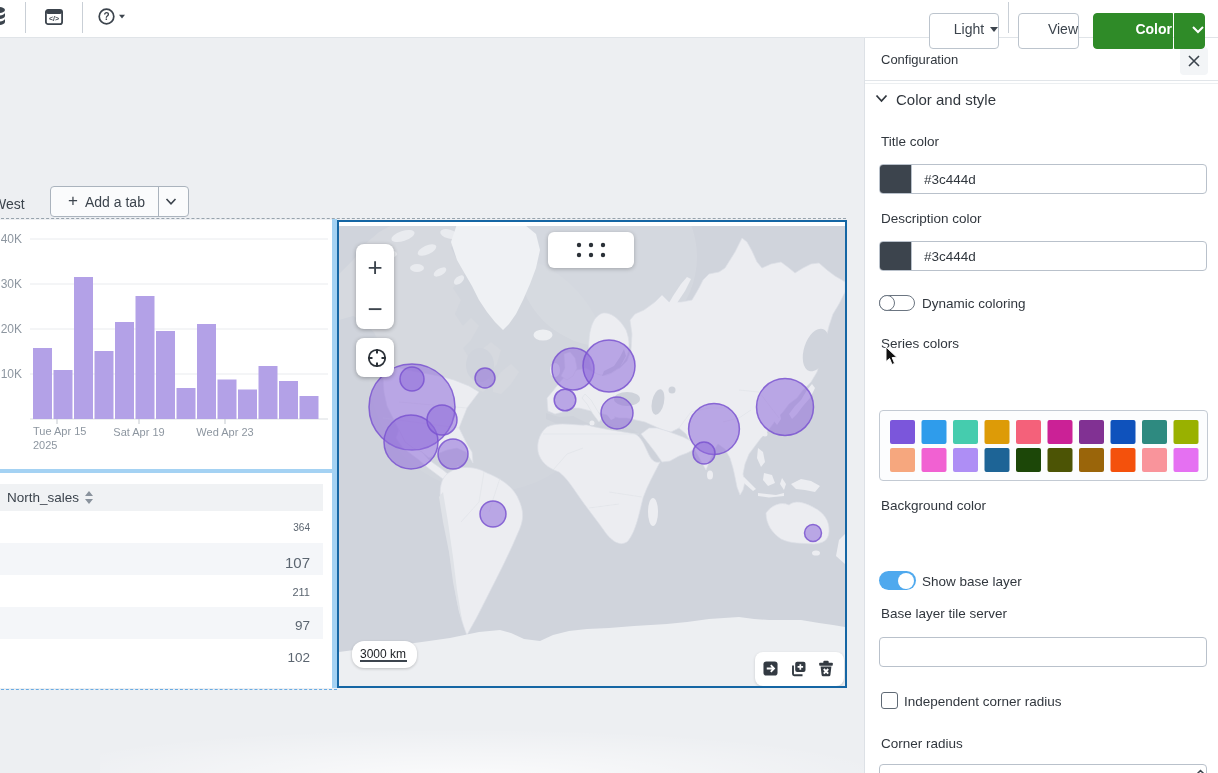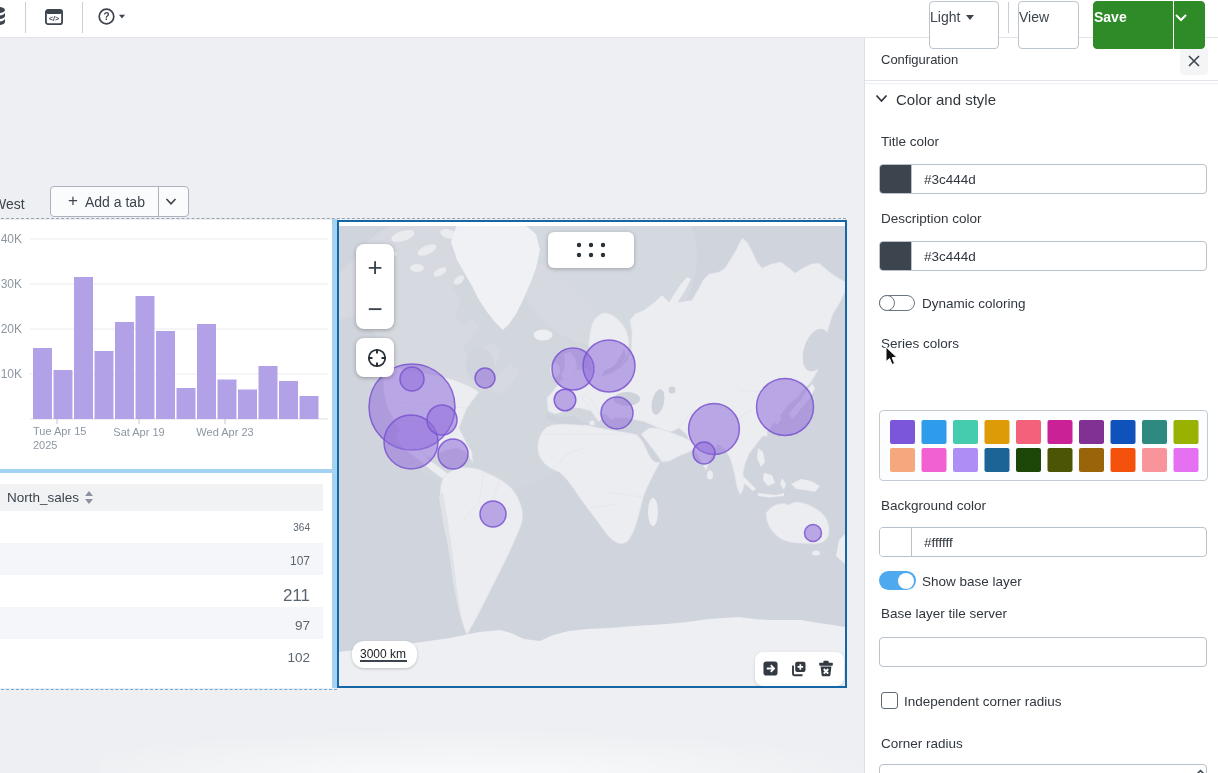--- a/index.html
+++ b/index.html
@@ -2,21 +2,21 @@
 <html><head>
 <meta charset="utf-8">
 <style>
 * { margin:0; padding:0; box-sizing:border-box; }
 html,body { width:1218px; height:773px; overflow:hidden; font-family:"Liberation Sans", sans-serif; background:#fff; }
 .abs { position:absolute; }
 #stage { position:relative; width:1218px; height:773px; }
 
 #toolbar { position:absolute; left:0; top:0; width:1218px; height:38px; background:#fff; border-bottom:1px solid #e0e4e8; }
 .tdiv { position:absolute; top:2px; width:1px; height:31px; background:#c9cfd6; }
-.btn { position:absolute; top:1px; height:48px; border:1px solid #bcc4cd; border-radius:4px; background:#fff; color:#3c444d; font-size:14px; text-align:left; line-height:30px; }
+.btn { position:absolute; top:13px; height:36px; border:1px solid #bcc4cd; border-radius:4px; background:#fff; color:#3c444d; font-size:14px; text-align:right; line-height:30px; }
 
 #canvas { position:absolute; left:0; top:38px; width:864px; height:735px; background:#edeff2; }
 
 #panel { position:absolute; left:864px; top:38px; width:354px; height:735px; background:#fff; border-left:1px solid #dde1e6; }
 .plabel { position:absolute; left:16px; font-size:13.5px; color:#31373e; }
 .pinput { position:absolute; left:14px; width:328px; height:30px; border:1px solid #b9c1cb; border-radius:4px; background:#fff; font-size:13.5px; color:#31373e; }
 .swatchbox { position:absolute; left:0; top:0; width:32px; height:28px; border-right:1px solid #b9c1cb; border-radius:3px 0 0 3px; }
 .pinput span.val { position:absolute; left:44px; top:7px; }
 </style>
 </head>
@@ -88,22 +88,22 @@
       <div class="abs" style="left:0;top:11px;width:323px;height:27px;background:#f0f2f4;color:#3c444d;font-size:13.5px">
         <span class="abs" style="left:7px;top:6px">North_sales</span>
         <svg class="abs" style="left:84px;top:7px" width="10" height="13" viewBox="0 0 10 13">
             <path d="M5 0 L9 5 L1 5 Z M5 13 L1 8 L9 8 Z" fill="#8a939d"></path>
           </svg>
       </div>
       <div class="abs" style="left:0;top:38px;width:323px;height:32px"></div>
       <div class="abs" style="left:0;top:70px;width:323px;height:32px;background:#f4f6f9"></div>
       <div class="abs" style="left:0;top:134px;width:323px;height:32px;background:#f4f6f9"></div>
       <div class="abs" style="right:22px;top:49px;font-size:10px;color:#5b6570">364</div>
-      <div class="abs" style="right:22px;top:81px;font-size:12px;color:#5b6570">107</div>
-      <div class="abs" style="right:22px;top:113px;font-size:17px;color:#5b6570">211</div>
+      <div class="abs" style="right:22px;top:81px;font-size:15px;color:#5b6570">107</div>
+      <div class="abs" style="right:22px;top:113px;font-size:11px;color:#5b6570">211</div>
       <div class="abs" style="right:22px;top:145px;font-size:13.5px;color:#5b6570">97</div>
       <div class="abs" style="right:22px;top:177px;font-size:13.5px;color:#5b6570">102</div>
     </div>
     <div class="abs" style="left:332px;top:181px;width:4.5px;height:469px;background:#a4d2f3"></div>
 
     <div id="map" class="abs" style="left:337px;top:182px;width:510px;height:468px;border:2.4px solid #1566a4;background:#d0d4dc;overflow:hidden">
       <div class="abs" style="left:0;top:0;width:506px;height:4px;background:#fff;z-index:5"></div>
       <svg width="506" height="464" viewBox="0 0 506 464">
 
         <circle cx="268" cy="35" r="90" fill="#ffffff" opacity="0.10"></circle>
@@ -315,24 +315,20 @@
             <rect x="167.5" y="37" width="25" height="24" rx="2" fill="#4c5405"></rect>
             <rect x="199" y="37" width="25" height="24" rx="2" fill="#9a650a"></rect>
             <rect x="230.5" y="37" width="25" height="24" rx="2" fill="#f4510c"></rect>
             <rect x="262" y="37" width="25" height="24" rx="2" fill="#f9949b"></rect>
             <rect x="293.5" y="37" width="25" height="24" rx="2" fill="#e570f2"></rect>
         </g>
       </svg>
     </div>
 
     <div class="plabel" style="top:460px">Background color</div>
-    <div class="pinput" style="top:489px">
-        <div class="swatchbox" style="background:#fff"></div>
-        <span class="val">#ffffff</span>
-      </div>
 
     <div class="abs" style="left:14px;top:533px;width:37px;height:19px;border-radius:10px;background:#4fa9ee">
       <div class="abs" style="left:19px;top:1.5px;width:16px;height:16px;border-radius:50%;background:#fff"></div>
     </div>
     <div class="plabel" style="left:57px;top:536px">Show base layer</div>
 
     <div class="plabel" style="top:568px">Base layer tile server</div>
     <div class="pinput" style="top:599px"></div>
 
     <div class="abs" style="left:16px;top:654px;width:17px;height:17px;border:1.4px solid #606a75;border-radius:3px;background:#fff"></div>
@@ -361,20 +357,20 @@
     </svg>
     <div class="tdiv" style="left:82px"></div>
     <svg class="abs" style="left:98px;top:8px" width="30" height="18" viewBox="0 0 30 18">
       <circle cx="8.5" cy="8.5" r="7.3" fill="none" stroke="#3c444d" stroke-width="1.7"></circle>
       <text x="8.5" y="12.2" font-size="10" font-weight="bold" fill="#3c444d" text-anchor="middle" font-family="Liberation Sans">?</text>
       <path d="M21 6.8 L27 6.8 L24 10.6 Z" fill="#3c444d"></path>
     </svg>
     <div class="btn" style="left:929px;width:70px">Light <span style="display:inline-block;vertical-align:2px;margin-left:2px;width:0;height:0;border-left:4px solid transparent;border-right:4px solid transparent;border-top:5px solid #3c444d"></span></div>
     <div class="tdiv" style="left:1008px"></div>
     <div class="btn" style="left:1018px;width:61px">View</div>
-    <div class="btn" style="left:1093px;width:80px;background:#2f8b28;border-color:#2f8b28;color:#fff;font-weight:bold;border-radius:4px 0 0 4px">Save</div>
+    <div class="btn" style="left:1093px;width:80px;background:#2f8b28;border-color:#2f8b28;color:#fff;font-weight:bold;border-radius:4px 0 0 4px">Color</div>
     <div class="btn" style="left:1174px;width:31px;background:#2f8b28;border-color:#2f8b28;border-radius:0 4px 4px 0">
       <svg width="12" height="8" viewBox="0 0 12 8" style="margin-top:12px">
           <path d="M1 1 L6 6 L11 1" fill="none" stroke="#fff" stroke-width="2"></path>
         </svg>
     </div>
   </div>
 </div>
 
 </body></html>

